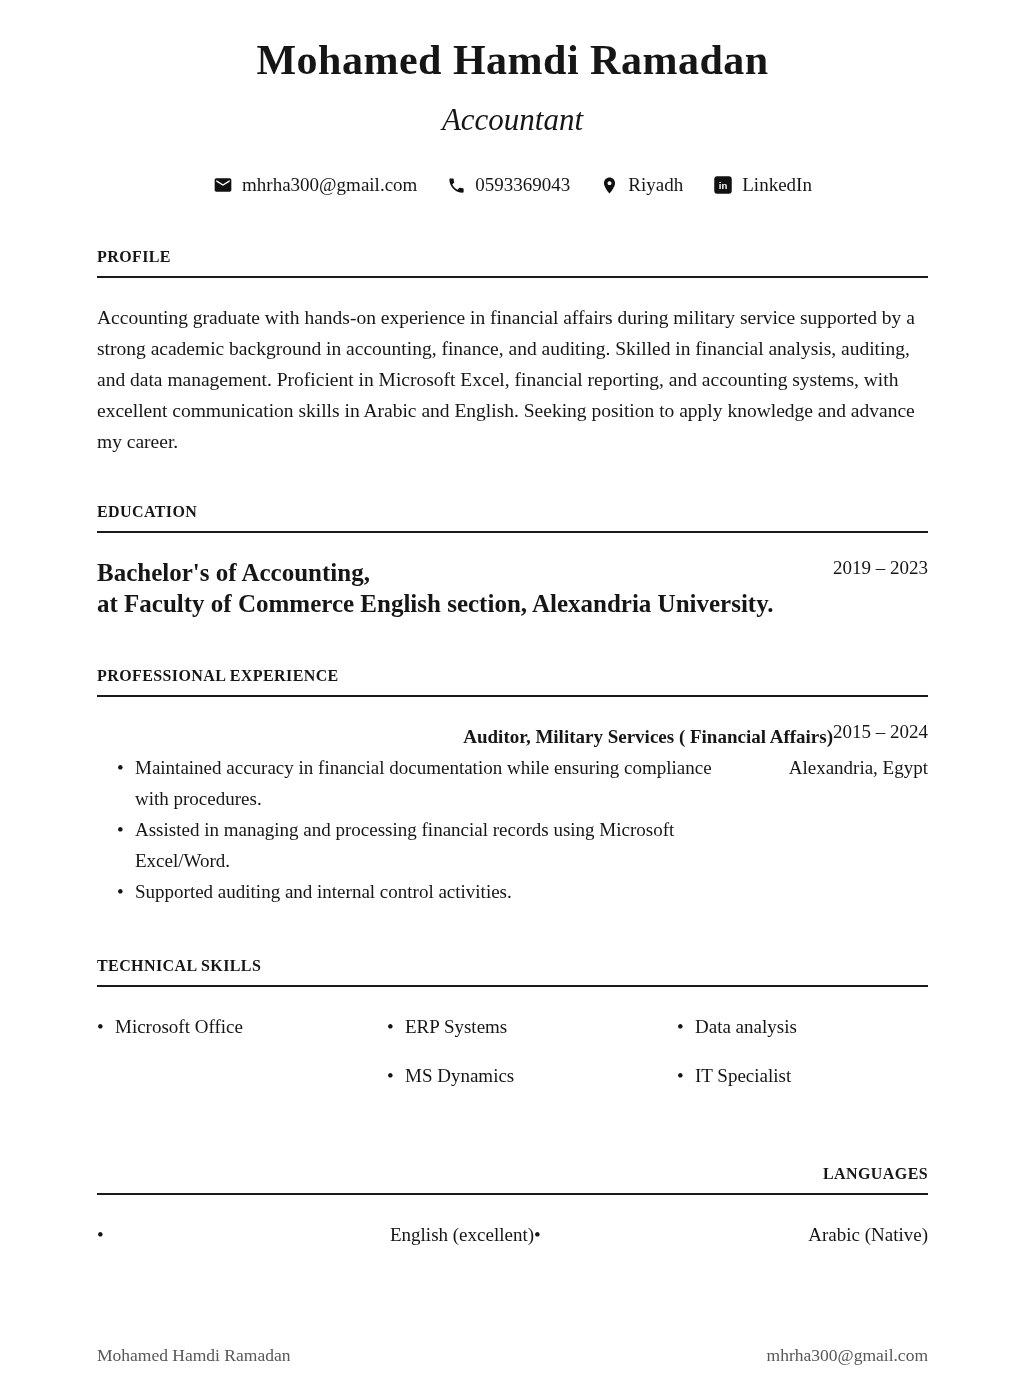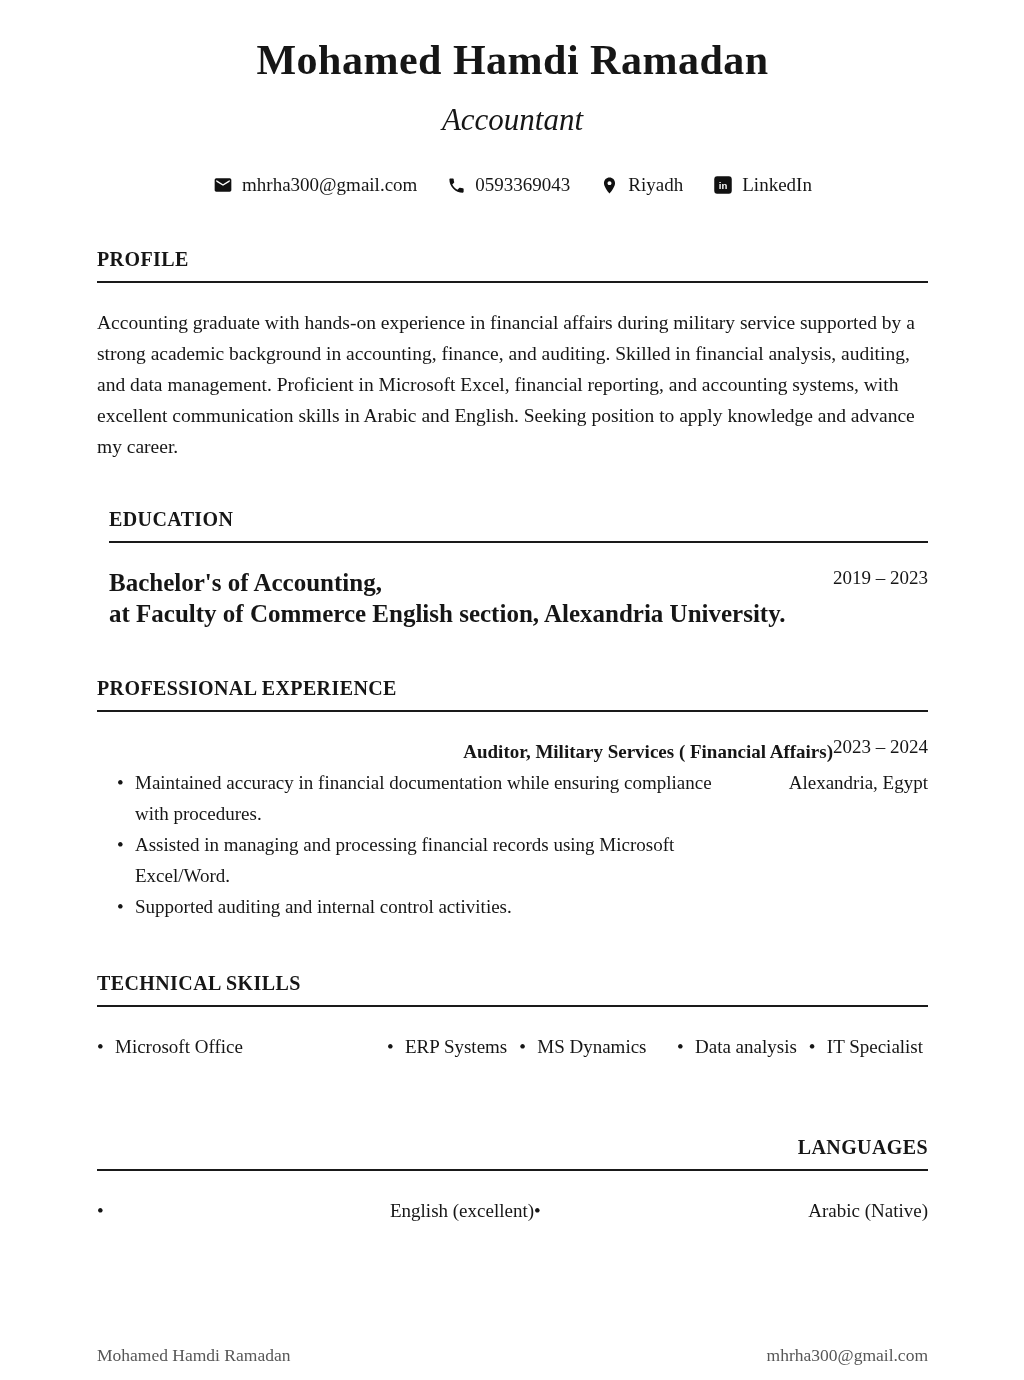--- a/index.html
+++ b/index.html
@@ -44,26 +44,26 @@
   .contact-item {
     display: flex;
     align-items: center;
     gap: 9px;
     white-space: nowrap;
   }
   .contact-item svg { display: block; }
 
   
   .section { margin-top: 52px; }
-  .section.education { margin-top: 46px; margin-left: 12px; }
+  .section.education { margin-top: 46px; }
   .section.experience { margin-top: 48px; }
   .section.skills { margin-top: 50px; }
   .section.languages { margin-top: 56px; text-align: right; }
   .section-heading {
-    font-size: 20px;
+    font-size: 16px;
     font-weight: 700;
     letter-spacing: 0.4px;
     padding-bottom: 10px;
     border-bottom: 2px solid #1a1a1a;
   }
   .section-body { margin-top: 24px; }
 
   .profile-text {
     font-size: 19.5px;
     line-height: 31px;
@@ -111,21 +111,21 @@
     left: 0;
     top: 0;
   }
 
   
   .skills-grid {
     display: grid;
     grid-template-columns: 290px 290px 1fr;
     column-gap: 0;
   }
-  .skill-col { display: flex; flex-direction: row; gap: 12px; }
+  .skill-col { display: flex; flex-direction: column; }
   .skill-item {
     position: relative;
     font-size: 19px;
     line-height: 31px;
     padding-left: 18px;
     margin-bottom: 18px;
   }
   .skill-item::before {
     content: "\2022";
     position: absolute;
@@ -228,21 +228,21 @@
         <div class="dates">2019 – 2023</div>
       </div>
     </div>
   </div>
 
   <div class="section experience">
     <h2 class="section-heading">PROFESSIONAL EXPERIENCE</h2>
     <div class="section-body">
       <div class="exp-header">
         <div class="exp-role">Auditor, Military Services ( Financial Affairs)</div>
-        <div class="dates">2023 – 2024</div>
+        <div class="dates">2015 – 2024</div>
       </div>
       <div class="exp-body">
         <ul class="bullets">
           <li>Maintained accuracy in financial documentation while ensuring compliance with procedures.</li>
           <li>Assisted in managing and processing financial records using Microsoft Excel/Word.</li>
           <li>Supported auditing and internal control activities.</li>
         </ul>
         <div class="exp-location">Alexandria, Egypt</div>
       </div>
     </div>

